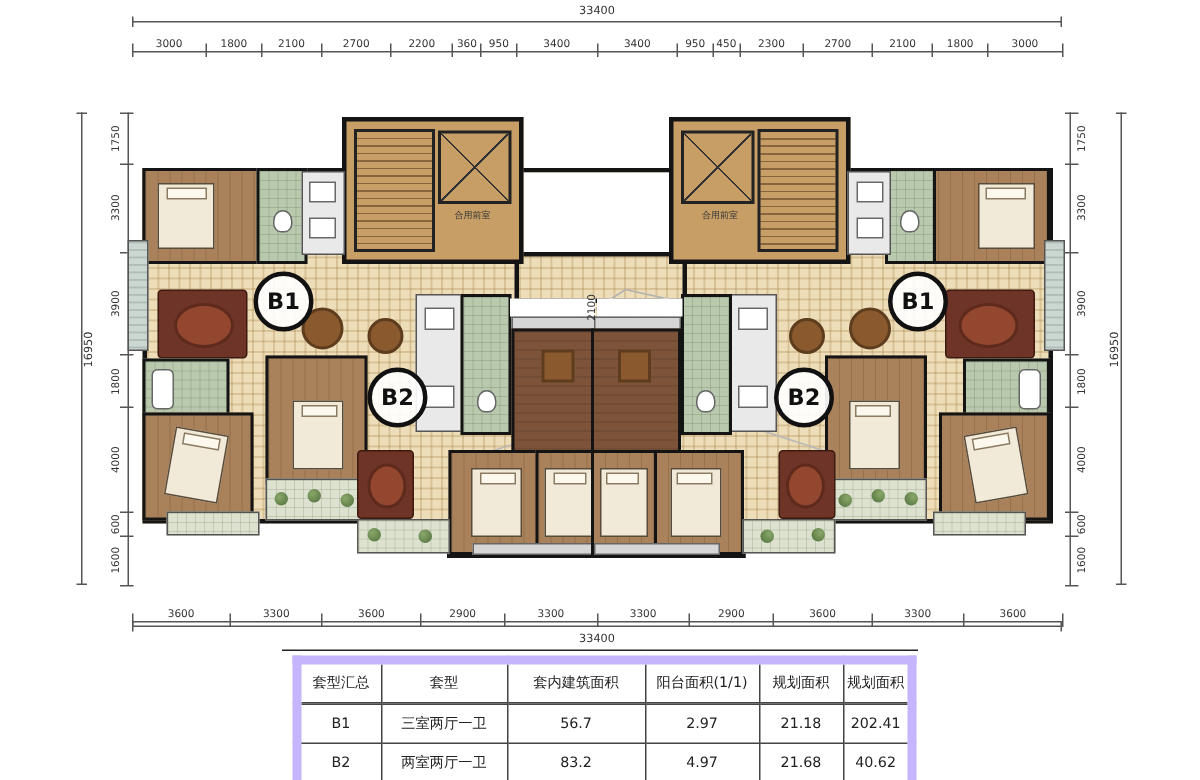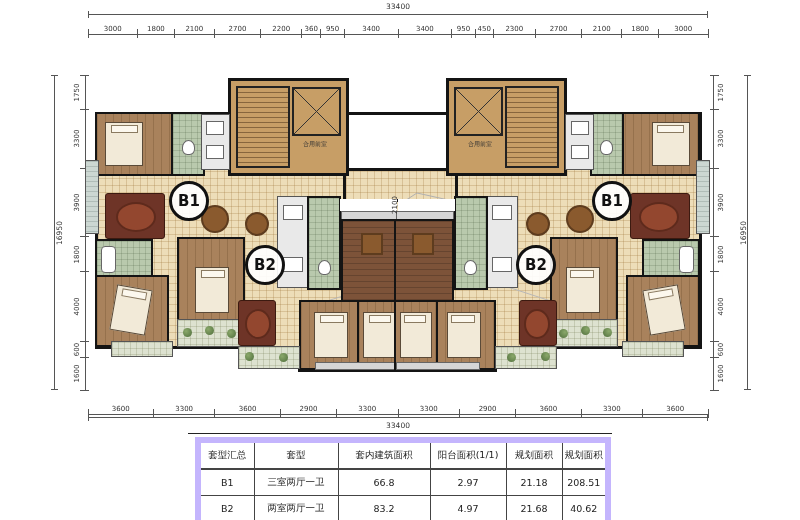--- a/index.html
+++ b/index.html
@@ -461,24 +461,24 @@
         <th>套内建筑面积</th>
         <th>阳台面积(1/1)</th>
         <th>规划面积</th>
         <th>规划面积</th>
       </tr>
     </thead>
     <tbody>
       <tr>
         <td>B1</td>
         <td>三室两厅一卫</td>
-        <td>66.8</td>
+        <td>56.7</td>
         <td>2.97</td>
         <td>21.18</td>
-        <td>208.51</td>
+        <td>202.41</td>
       </tr>
       <tr>
         <td>B2</td>
         <td>两室两厅一卫</td>
         <td>83.2</td>
         <td>4.97</td>
         <td>21.68</td>
         <td>40.62</td>
       </tr>
     </tbody>

